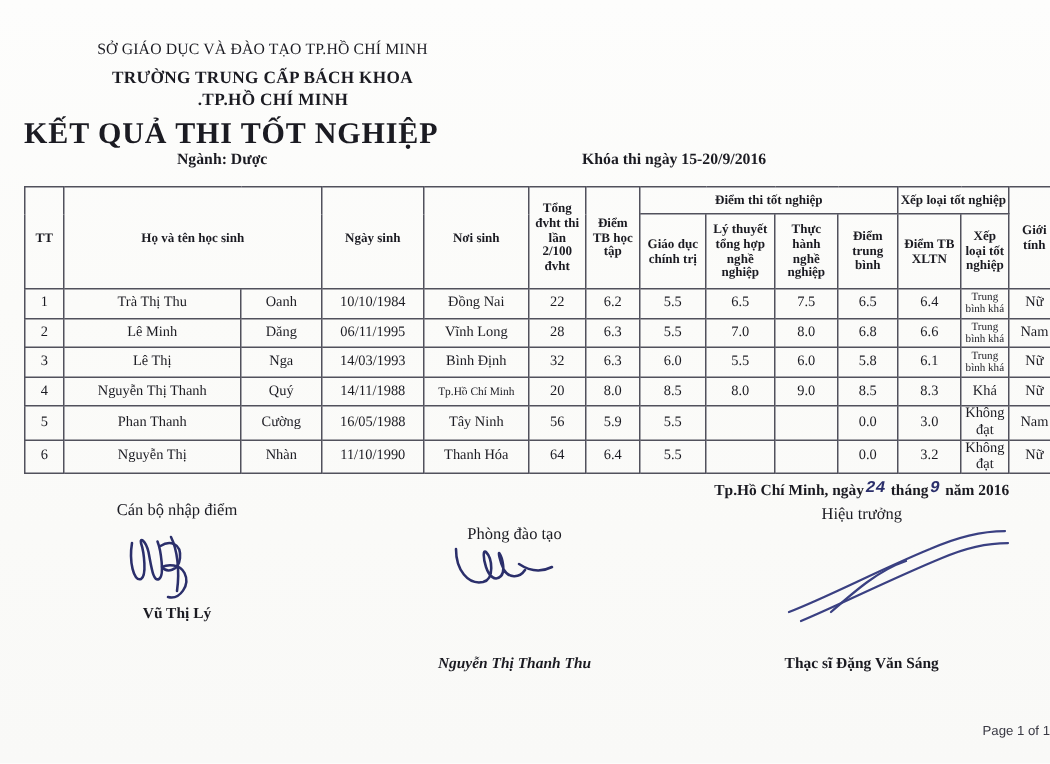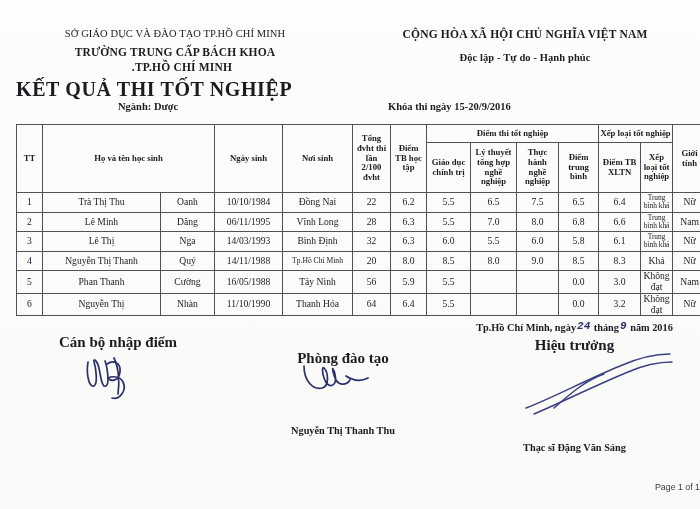--- a/index.html
+++ b/index.html
@@ -162,33 +162,33 @@
     top: 322px;
     left: 0;
     width: 700px;
     height: 110px;
   }
   .sig-block {
     position: absolute;
     text-align: center;
   }
   .sig-block .role {
-    font-size: 15px;
-    font-weight: bold;
+    font-size: 11px;
+    font-weight: normal;
     white-space: nowrap;
   }
   .sig-block .person {
     font-size: 10.3px;
     font-weight: bold;
     white-space: nowrap;
   }
   #sig-entry { left: 28px; top: 12px; width: 180px; }
   #sig-entry .person { margin-top: 58px; }
   #sig-academic { left: 248px; top: 28px; width: 190px; }
-  #sig-academic .person { margin-top: 58px; }
+  #sig-academic .person { margin-top: 75px; font-style: italic; }
   #sig-principal { left: 452px; top: 0px; width: 245px; }
   #sig-principal .datecity {
     font-size: 10.3px;
     font-weight: bold;
     white-space: nowrap;
   }
   #sig-principal .role { margin-top: 3px; }
   #sig-principal .person { margin-top: 88px; }
 
   .hand-date {
@@ -225,24 +225,20 @@
 </head>
 <body>
 
 <div class="page">
 
   <div class="header">
     <div class="hdr-left">
       <div class="org-line1">SỞ GIÁO DỤC VÀ ĐÀO TẠO TP.HỒ CHÍ MINH</div>
       <div class="org-line2">TRƯỜNG TRUNG CẤP BÁCH KHOA</div>
       <div class="org-line3">.TP.HỒ CHÍ MINH</div>
-    </div>
-    <div class="hdr-right">
-      <div class="nat-line1">CỘNG HÒA XÃ HỘI CHỦ NGHĨA VIỆT NAM</div>
-      <div class="nat-line2">Độc lập - Tự do - Hạnh phúc</div>
     </div>
   </div>
 
   <div class="doc-title">KẾT QUẢ THI TỐT NGHIỆP</div>
 
   <div class="meta-row">
     <div class="meta-major">Ngành: Dược</div>
     <div class="meta-exam">Khóa thi ngày 15-20/9/2016</div>
   </div>
 
@@ -425,20 +421,21 @@
           <td class="c-class">ASD6I</td>
         </tr>
       </tbody>
     </table>
   </div>
 
   <div class="sign-area">
 
     <div class="sig-block" id="sig-entry">
       <div class="role">Cán bộ nhập điểm</div>
+      <div class="person">Vũ Thị Lý</div>
     </div>
 
     <div class="sig-block" id="sig-academic">
       <div class="role">Phòng đào tạo</div>
       <div class="person">Nguyễn Thị Thanh Thu</div>
     </div>
 
     <div class="sig-block" id="sig-principal">
       <div class="datecity">
         <span>Tp.Hồ Chí Minh, ngày</span><span class="hand-date">24</span>

